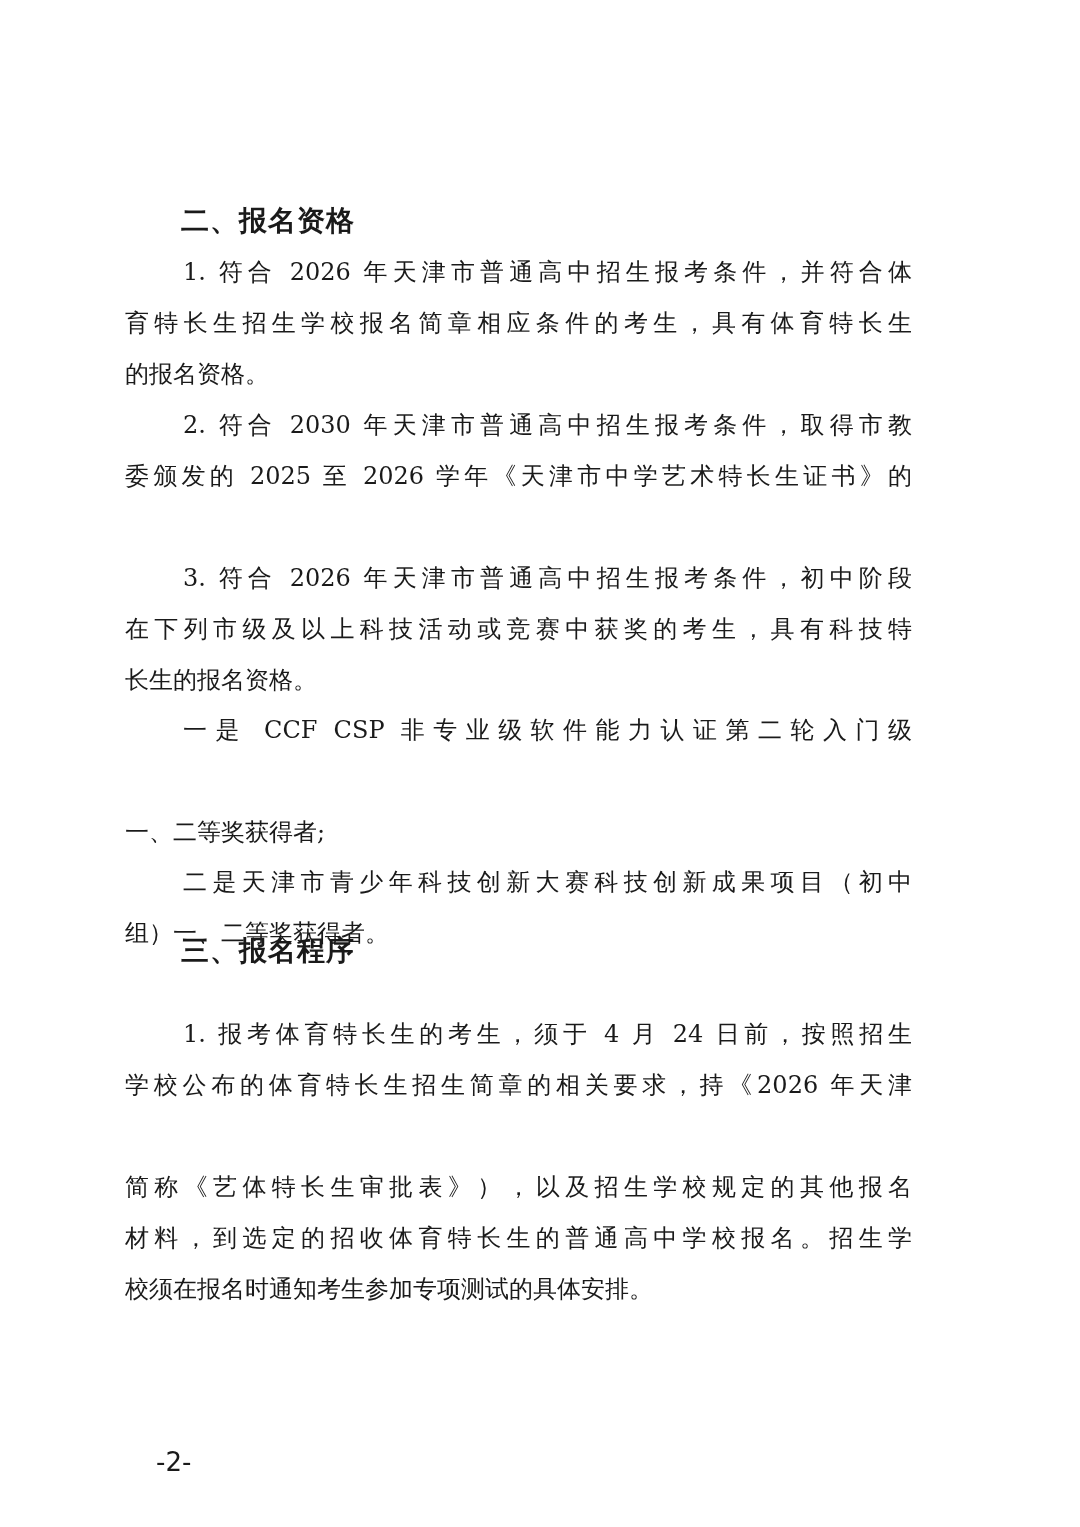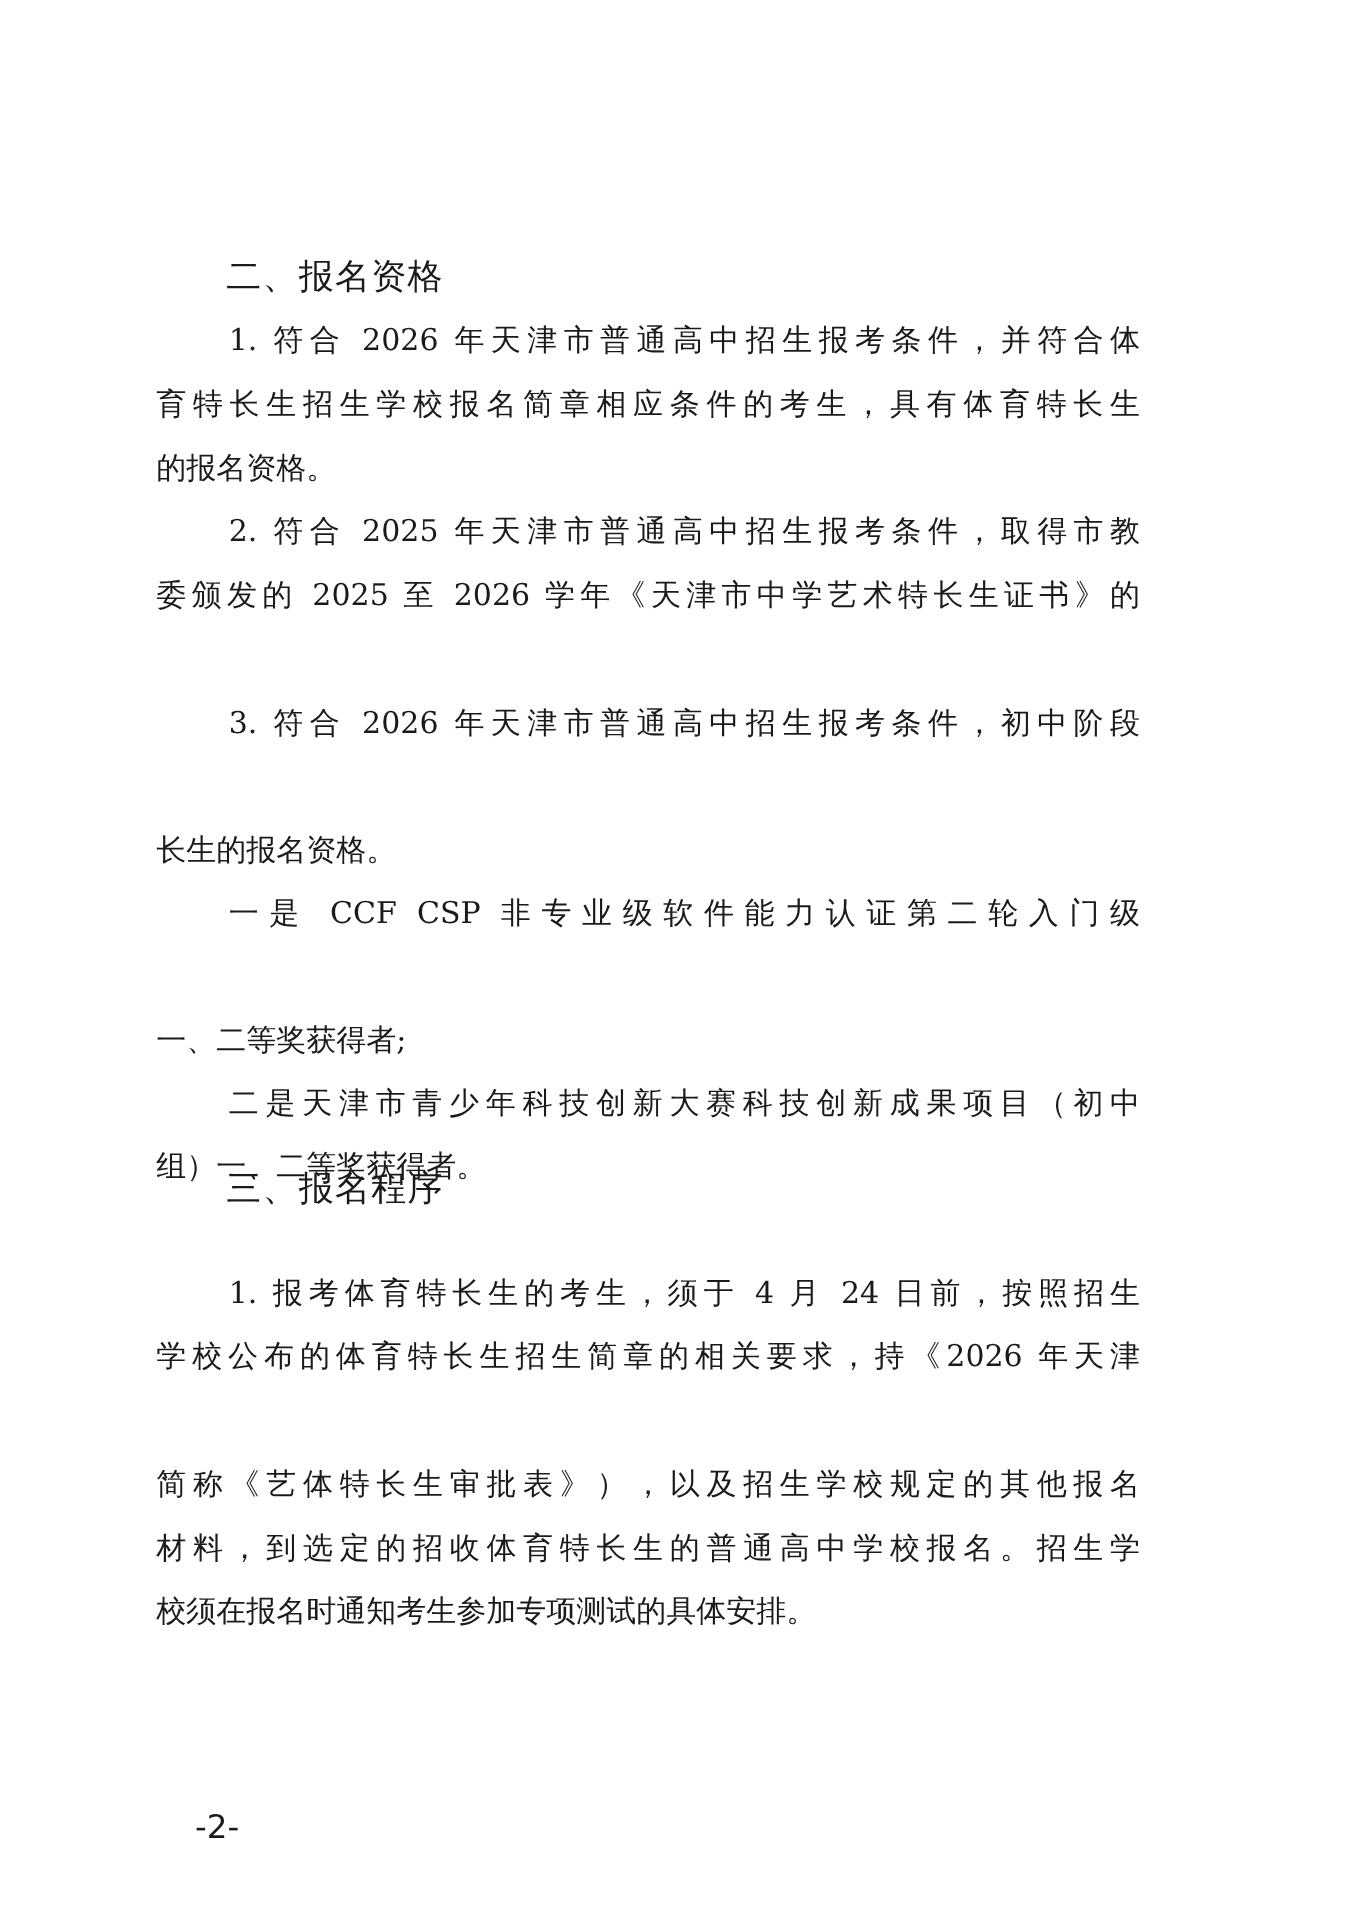--- a/index.html
+++ b/index.html
@@ -14,44 +14,45 @@
     font-size: 24px; line-height: 34px; height: 34px;
     white-space: nowrap;
     text-align: justify; text-align-last: justify;
     letter-spacing: 0px;
   }
   .line.last { text-align: left; text-align-last: left; }
   .line.indent { left: 183px; width: 729px; }
   .heading {
     position: absolute; left: 181px;
     font-family: "DejaVu Sans", "Liberation Sans", sans-serif;
-    font-weight: normal; font-size: 28px; line-height: 34px;
+    font-weight: bold; font-size: 28px; line-height: 34px;
     white-space: nowrap; letter-spacing: 1px;
   }
   .page-number {
     position: absolute; left: 156px; top: 1447px;
     font-family: "DejaVu Sans", "Liberation Sans", sans-serif;
     font-size: 26px; line-height: 30px;
   }
 </style>
 </head>
 <body>
 
 <div class="page">
 
   <div class="heading" style="top:204px;">二、报名资格</div>
 
   <div class="line indent" style="top:255px;">1.  符合 2026 年天津市普通高中招生报考条件，并符合体</div>
   <div class="line" style="top:306px;">育特长生招生学校报名简章相应条件的考生，具有体育特长生</div>
   <div class="line last" style="top:357px;">的报名资格。</div>
 
-  <div class="line indent" style="top:408px;">2.  符合 2025 年天津市普通高中招生报考条件，取得市教</div>
+  <div class="line indent" style="top:408px;">2.  符合 2030 年天津市普通高中招生报考条件，取得市教</div>
   <div class="line" style="top:459px;">委颁发的 2025 至 2026 学年《天津市中学艺术特长生证书》的</div>
 
   <div class="line indent" style="top:561px;">3.  符合 2026 年天津市普通高中招生报考条件，初中阶段</div>
+  <div class="line" style="top:612px;">在下列市级及以上科技活动或竞赛中获奖的考生，具有科技特</div>
   <div class="line last" style="top:663px;">长生的报名资格。</div>
 
   <div class="line indent" style="top:713px;">一是 CCF CSP 非专业级软件能力认证第二轮入门级</div>
   <div class="line last" style="top:815px;">一、二等奖获得者;</div>
 
   <div class="line indent" style="top:865px;">二是天津市青少年科技创新大赛科技创新成果项目（初中</div>
   <div class="line last" style="top:916px;">组）一、二等奖获得者。</div>
 
   <div class="heading" style="top:934px;">三、报名程序</div>
 

